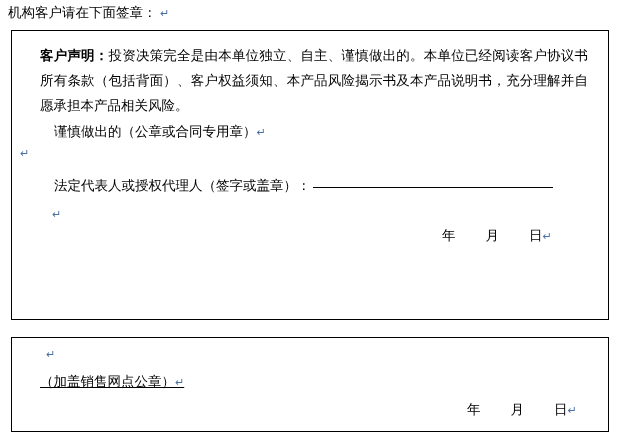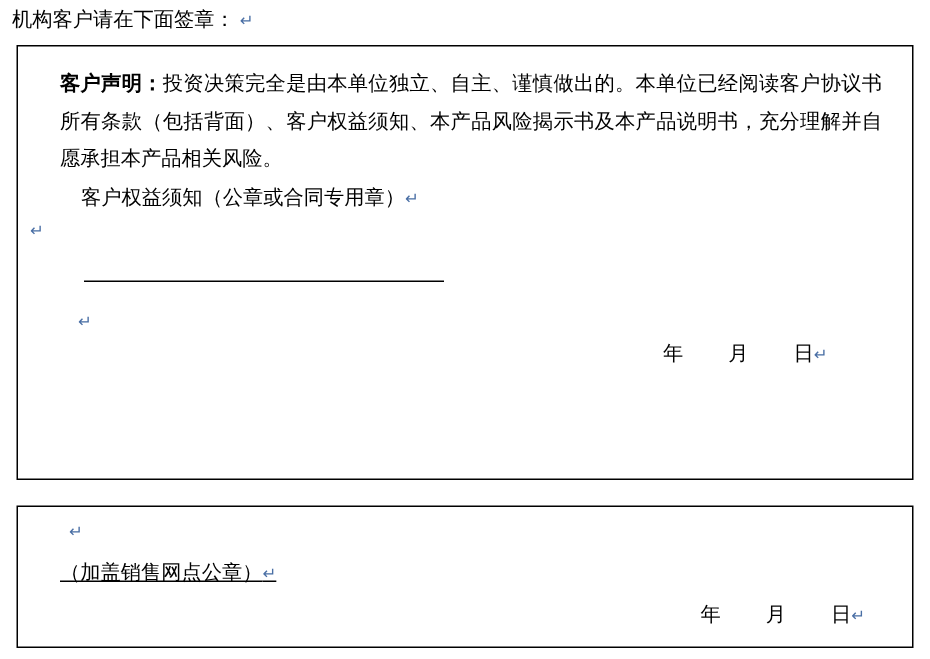--- a/index.html
+++ b/index.html
@@ -144,27 +144,27 @@
     <span class="pilcrow">↵</span>
   </div>
 
   <div class="box box-main">
 
     <div class="stmt">
       <b>客户声明：</b><span>投资决策完全是由本单位独立、自主、谨慎做出的。本单位已经阅读客户协议书所有条款（包括背面）、客户权益须知、本产品风险揭示书及本产品说明书，充分理解并自愿承担本产品相关风险。</span>
     </div>
 
     <div class="line-seal">
-      <span class="indent"></span><span>客户权益须知（公章或合同专用章）</span><span class="pilcrow">↵</span>
+      <span class="indent"></span><span>谨慎做出的（公章或合同专用章）</span><span class="pilcrow">↵</span>
     </div>
 
     <div class="blank-mark bm-1">↵</div>
 
     <div class="line-rep">
-      <span class="indent"></span><span class="sig-rule"></span>
+      <span class="indent"></span><span>法定代表人或授权代理人（签字或盖章）：</span><span class="sig-rule"></span>
     </div>
 
     <div class="blank-mark bm-2">↵</div>
 
     <div class="date-row">
       <span>年</span><span class="gap"></span><span>月</span><span class="gap"></span><span>日</span><span class="pilcrow">↵</span>
     </div>
 
   </div>
 

